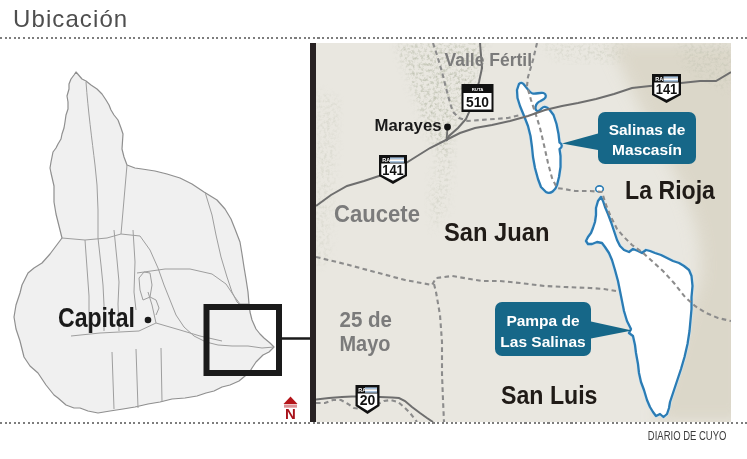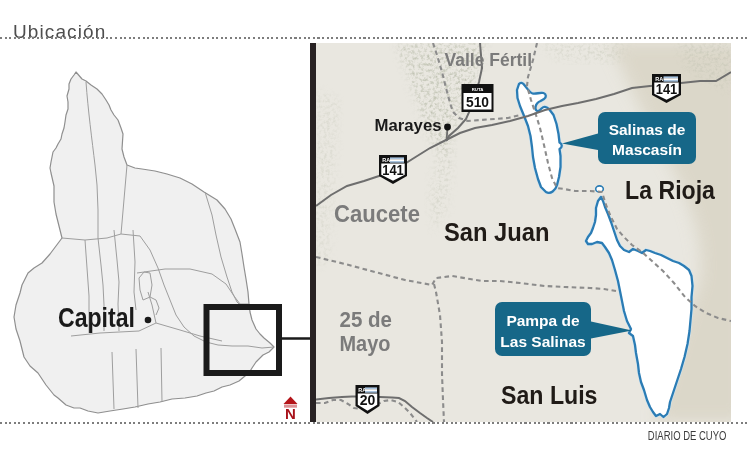--- a/index.html
+++ b/index.html
@@ -4,21 +4,21 @@
 <style>
   html,body{margin:0;padding:0;}
   body{width:747px;height:459px;position:relative;background:#ffffff;
        font-family:"Liberation Sans", sans-serif;overflow:hidden;-webkit-font-smoothing:antialiased;}
   .abs{position:absolute;}
   .dotrule{height:2px;background:repeating-linear-gradient(to right,#7d7d7d 0,#7d7d7d 2.1px,transparent 2.1px,transparent 4.6px);}
 </style>
 </head>
 <body>
 
-<div class="abs" style="left:13px;top:21px;font-size:19px;color:#4e4e4e;letter-spacing:1.1px;">Ubicación</div>
+<div class="abs" style="left:13px;top:5px;font-size:24px;color:#4e4e4e;letter-spacing:1.1px;">Ubicación</div>
 
 <div class="abs dotrule" style="left:0;top:37px;width:747px;"></div>
 
 <div class="abs dotrule" style="left:0;top:422px;width:747px;"></div>
 
 <div class="abs" style="right:21px;top:429px;font-size:12px;color:#3c3c3c;transform:scaleX(0.79);transform-origin:right;">DIARIO DE CUYO</div>
 
 <div class="abs" style="left:310px;top:43px;width:6px;height:379px;background:#282223;"></div>
 
 <svg class="abs" style="left:0;top:43px;opacity:.999;" width="310" height="382" viewBox="0 43 310 382">

